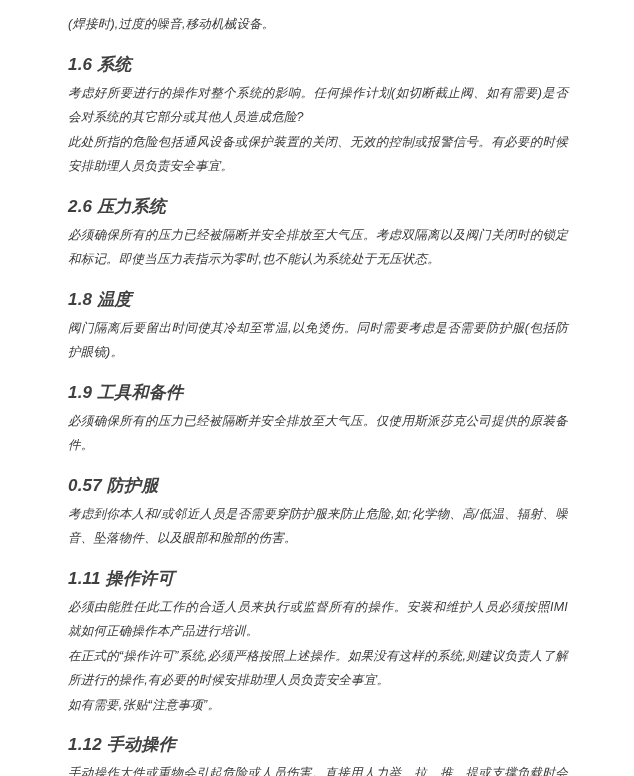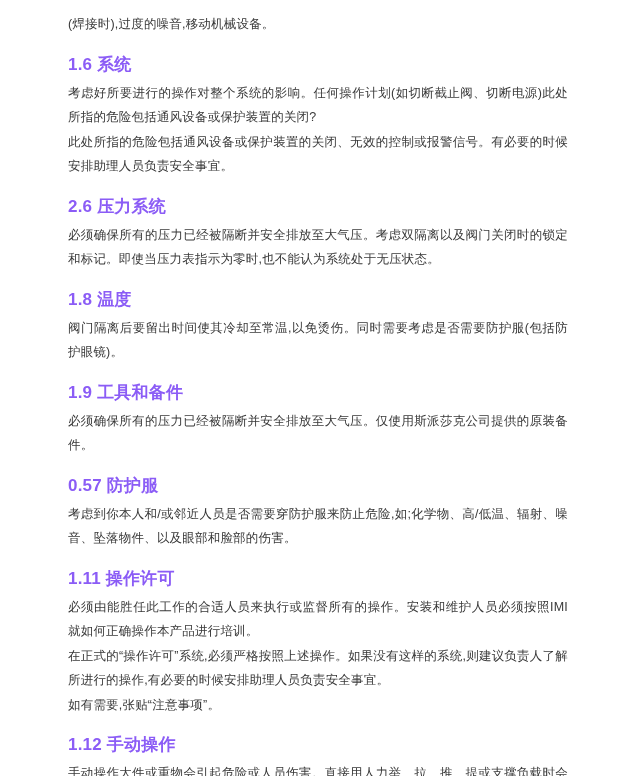--- a/index.html
+++ b/index.html
@@ -10,52 +10,53 @@
   .page {
     position: relative;
     width: 634px;
     height: 776px;
     box-sizing: border-box;
     background: #ffffff;
     padding: 12px 66px 0 68px;
     overflow: hidden;
     font-family: "Liberation Sans", "DejaVu Sans", sans-serif;
     color: #383838;
+    font-style: italic;
   }
   .body-text {
     font-size: 12.5px;
     line-height: 24.5px;
     margin: 0;
     text-align: justify;
     letter-spacing: 0.2px;
     word-break: break-all;
   }
   .section-heading {
     font-size: 17px;
     line-height: 20px;
     font-weight: bold;
     margin: 18px 0 6px 0;
-    color: #8b5cf6;
+    color: #404040;
     letter-spacing: 0.2px;
   }
   section {
     margin: 0;
     padding: 0;
   }
 </style>
 </head>
 <body>
 
 <div class="page">
 
   <p class="body-text">(焊接时),过度的噪音,移动机械设备。</p>
 
   <section>
     <h2 class="section-heading">1.6 系统</h2>
-    <p class="body-text">考虑好所要进行的操作对整个系统的影响。任何操作计划(如切断截止阀、切断电源)此处所指的危险包括通风设备或保护装置的关闭?</p>
+    <p class="body-text">考虑好所要进行的操作对整个系统的影响。任何操作计划(如切断截止阀、如有需要)是否会对系统的其它部分或其他人员造成危险?</p>
     <p class="body-text">此处所指的危险包括通风设备或保护装置的关闭、无效的控制或报警信号。有必要的时候安排助理人员负责安全事宜。</p>
   </section>
 
   <section>
     <h2 class="section-heading">2.6 压力系统</h2>
     <p class="body-text">必须确保所有的压力已经被隔断并安全排放至大气压。考虑双隔离以及阀门关闭时的锁定和标记。即使当压力表指示为零时,也不能认为系统处于无压状态。</p>
   </section>
 
   <section>
     <h2 class="section-heading">1.8 温度</h2>

